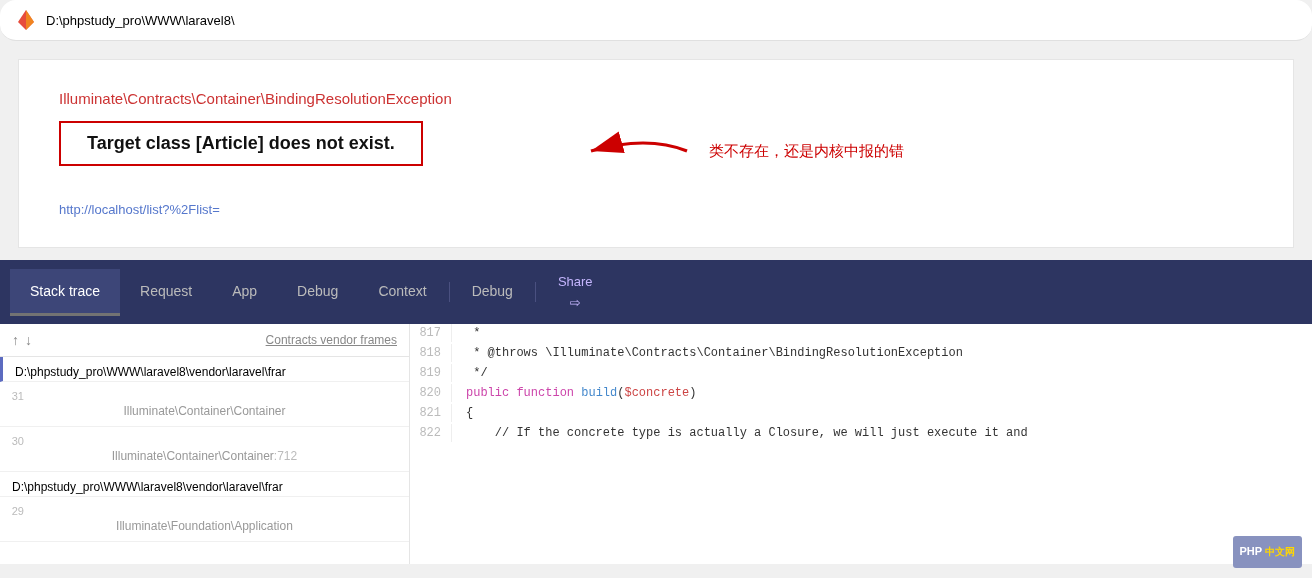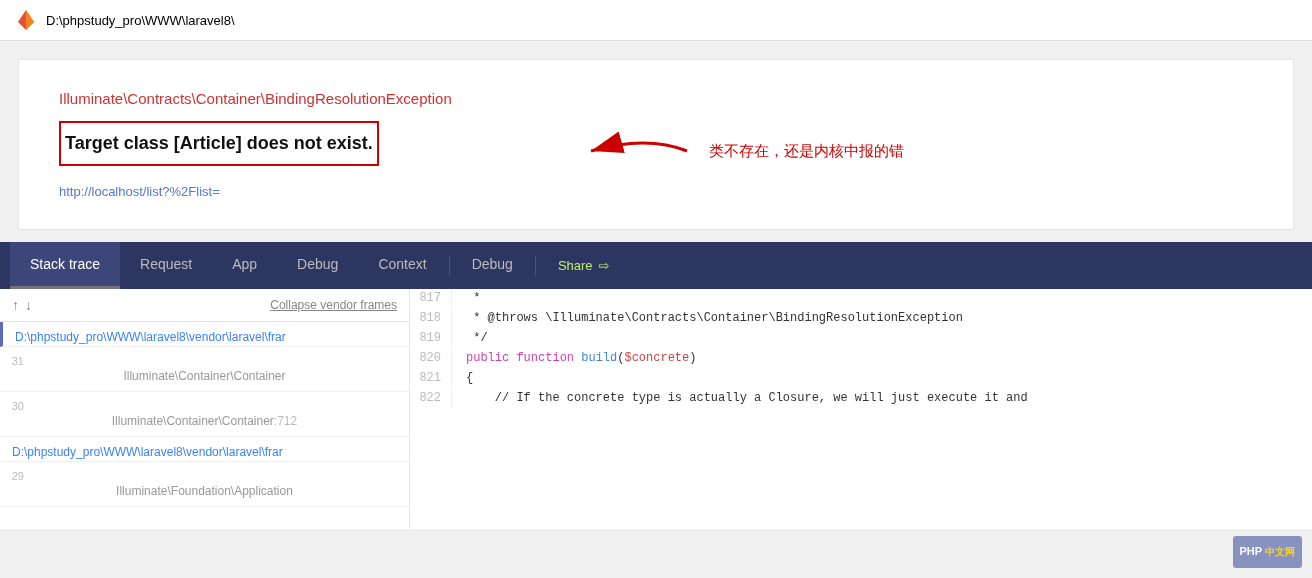--- a/index.html
+++ b/index.html
@@ -10,20 +10,21 @@
     }
 
     
     .top-bar {
       background: #fff;
       border-bottom: 1px solid #e0e0e0;
       padding: 8px 14px;
       display: flex;
       align-items: center;
       gap: 8px;
+      border-radius: 16px;
     }
     .logo-icon {
       width: 24px;
       height: 24px;
       flex-shrink: 0;
     }
 
     
     .error-card {
       background: #fff;
@@ -36,25 +37,25 @@
       color: #9b9b9b;
       font-size: 15px;
       margin-bottom: 14px;
     }
     .exception-class span {
       color: #cc3333;
     }
     .error-message-box {
       border: 2px solid #cc0000;
       display: inline-block;
-      padding: 10px 4px;
+      padding: 10px 26px;
       font-size: 18px;
       font-weight: 600;
       color: #111;
-      margin-bottom: 4px;
+      margin-bottom: 22px;
       position: relative;
     }
     .arrow-annotation {
       position: absolute;
       top: 10px;
       left: 520px;
       display: flex;
       align-items: center;
       gap: 10px;
     }
@@ -95,23 +96,24 @@
     }
     .tab-item.active {
       background: #3d4678;
       color: #fff;
       border-bottom: 3px solid #737373;
     }
     .tab-share {
       display: flex;
       align-items: center;
       gap: 6px;
-      color: #bef264;
+      color: #c4b5fd;
       padding: 14px 20px;
       cursor: pointer;
+      flex-direction: column;
     }
     .tab-divider {
       width: 1px;
       background: #4a5080;
       height: 20px;
       margin: 0 2px;
     }
 
     
     .content-area {
@@ -147,21 +149,21 @@
       text-decoration: underline;
     }
     .frame-item {
       border-bottom: 1px solid #f0f0f0;
       padding: 0;
     }
     .frame-item.active-frame {
       border-left: 3px solid #5c6bc0;
     }
     .frame-file {
-      color: #3b82f6;
+      color: #000000;
       font-size: 12px;
       padding: 8px 12px 2px 12px;
       white-space: nowrap;
       overflow: hidden;
       text-overflow: ellipsis;
     }
     .frame-class-row {
       display: flex;
       justify-content: center;
       padding: 2px 12px 8px 12px;
@@ -320,21 +322,21 @@
   </div>
 
   <div class="content-area">
 
     <div class="stack-panel">
       <div class="stack-controls">
         <div class="stack-arrows">
           <span>↑</span>
           <span>↓</span>
         </div>
-        <span class="collapse-link">Collapse vendor frames</span>
+        <span class="collapse-link">Contracts vendor frames</span>
       </div>
 
       <div class="frame-item active-frame">
         <div class="frame-file">D:\phpstudy_pro\WWW\laravel8\vendor\laravel\frar</div>
       </div>
 
       <div class="frame-item">
         <div class="frame-row">
           <div class="frame-number">31</div>
           <div class="frame-content">

